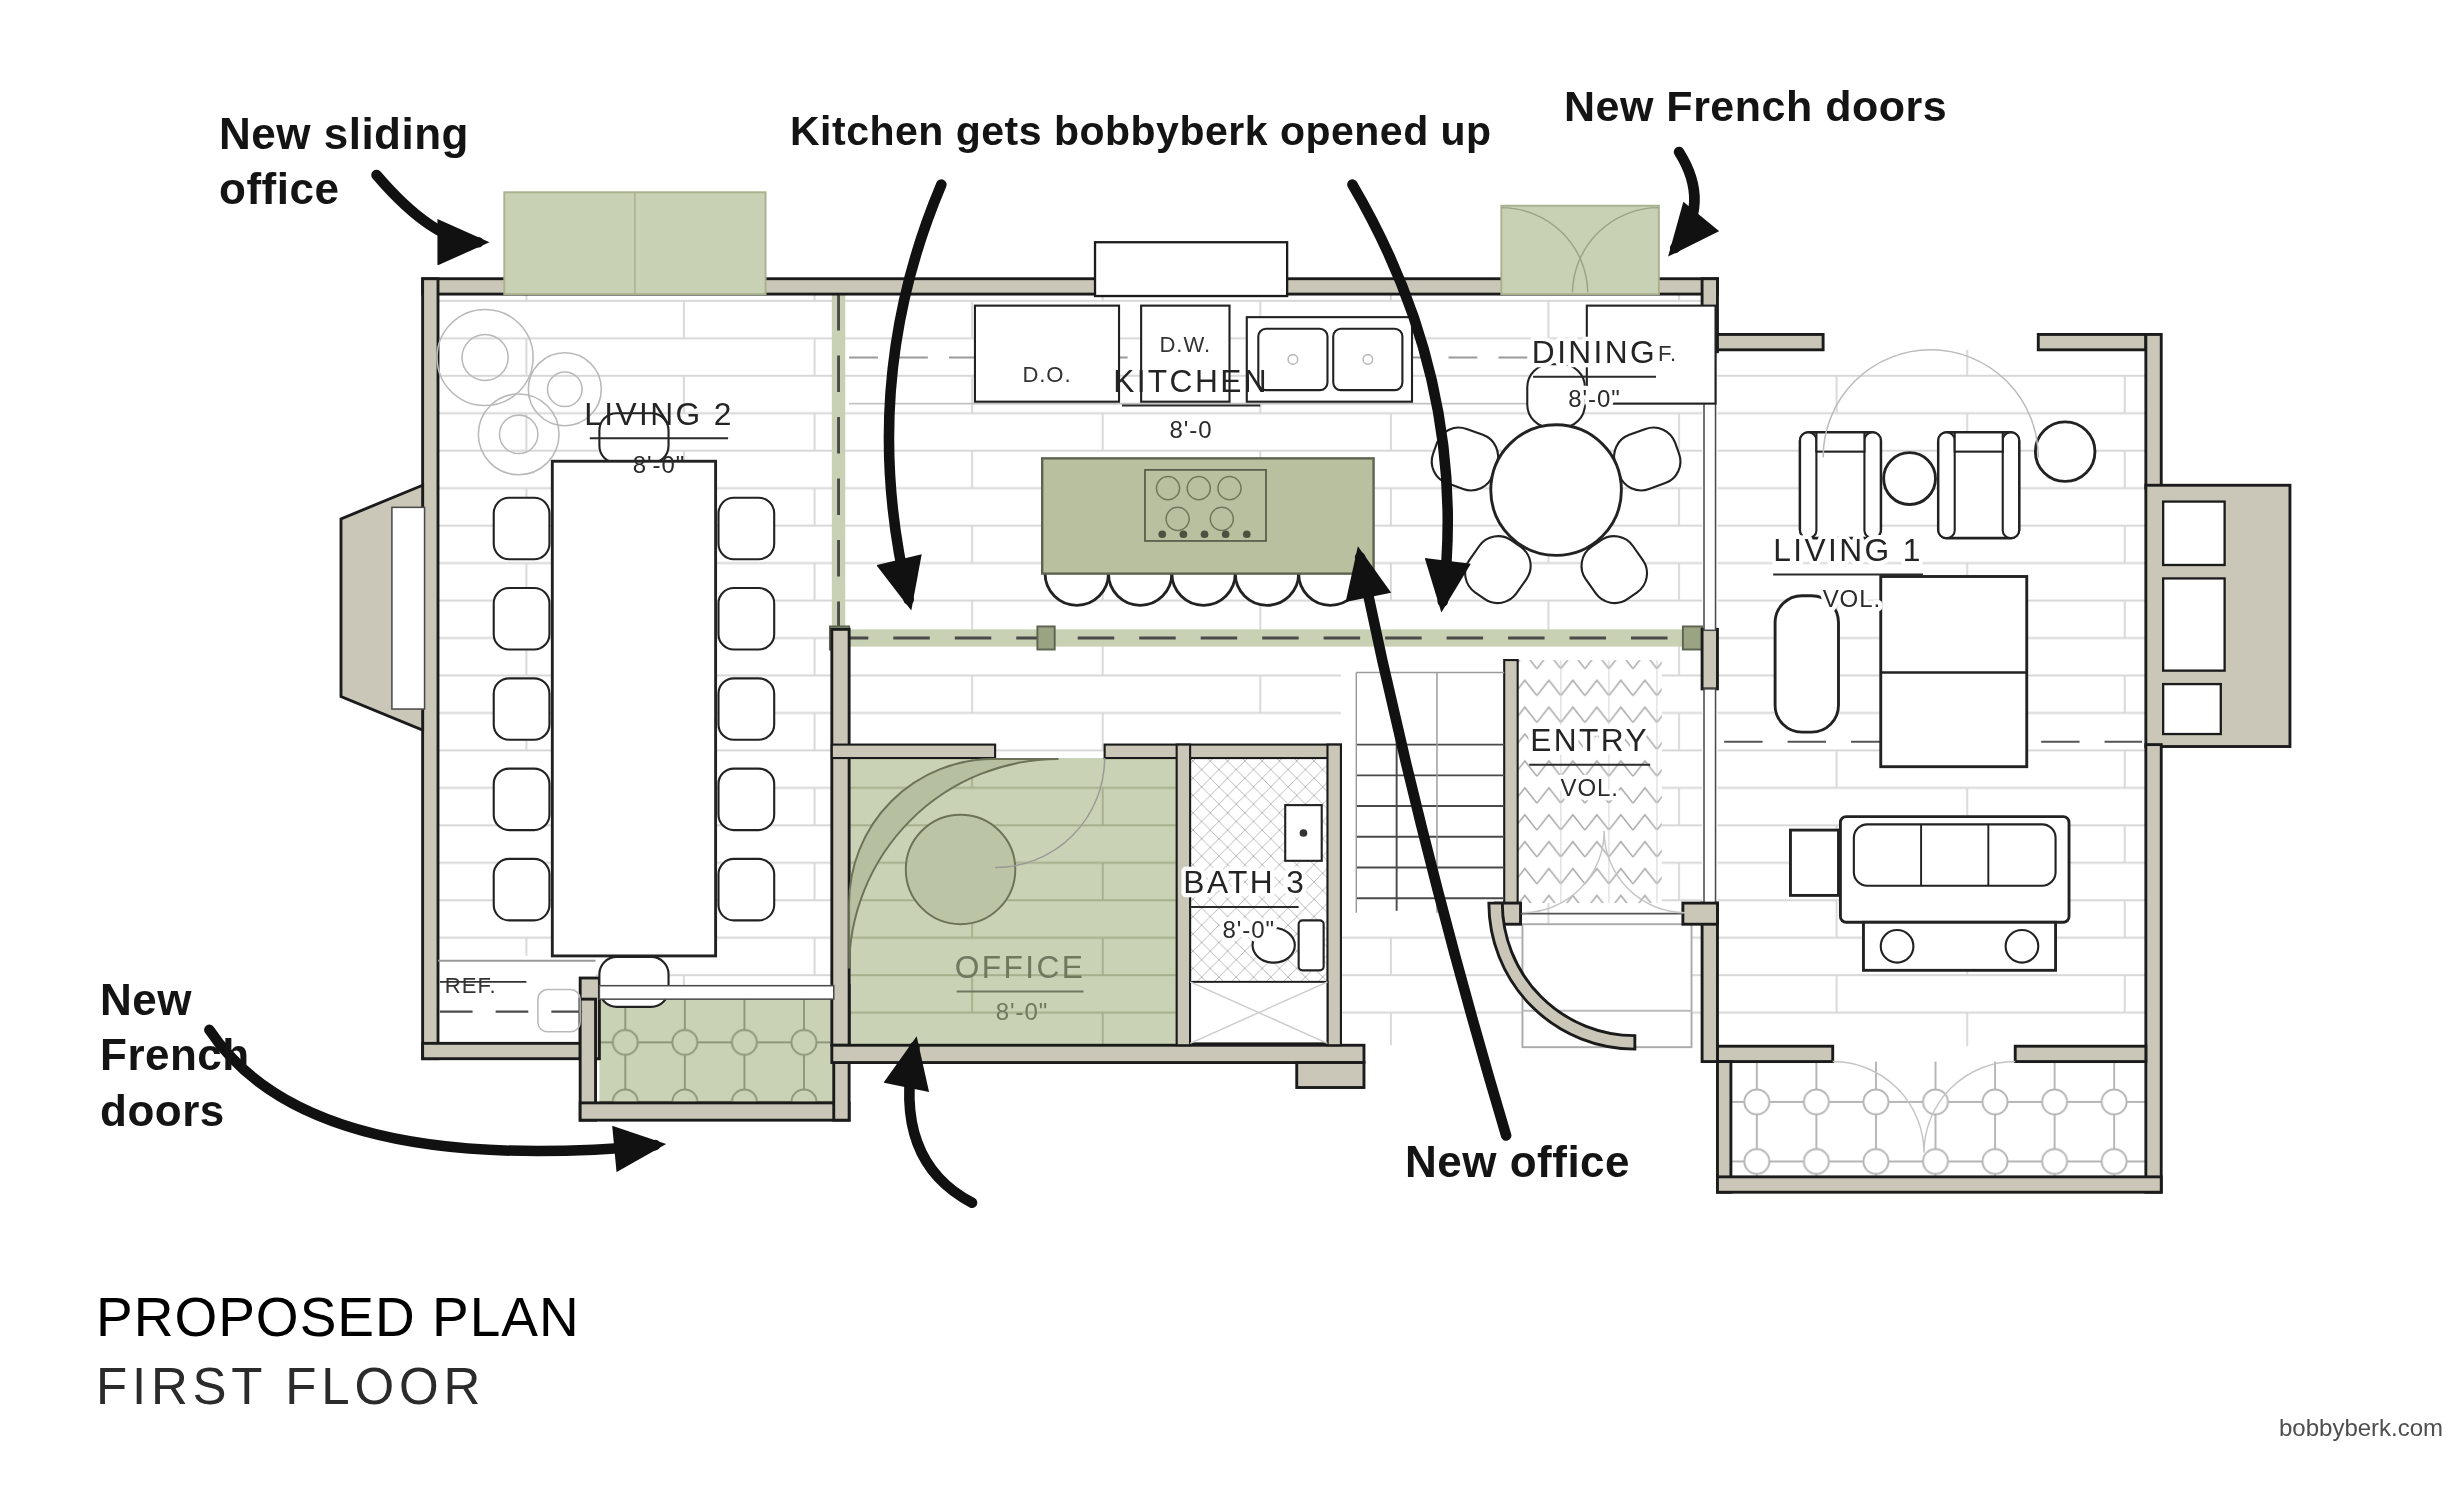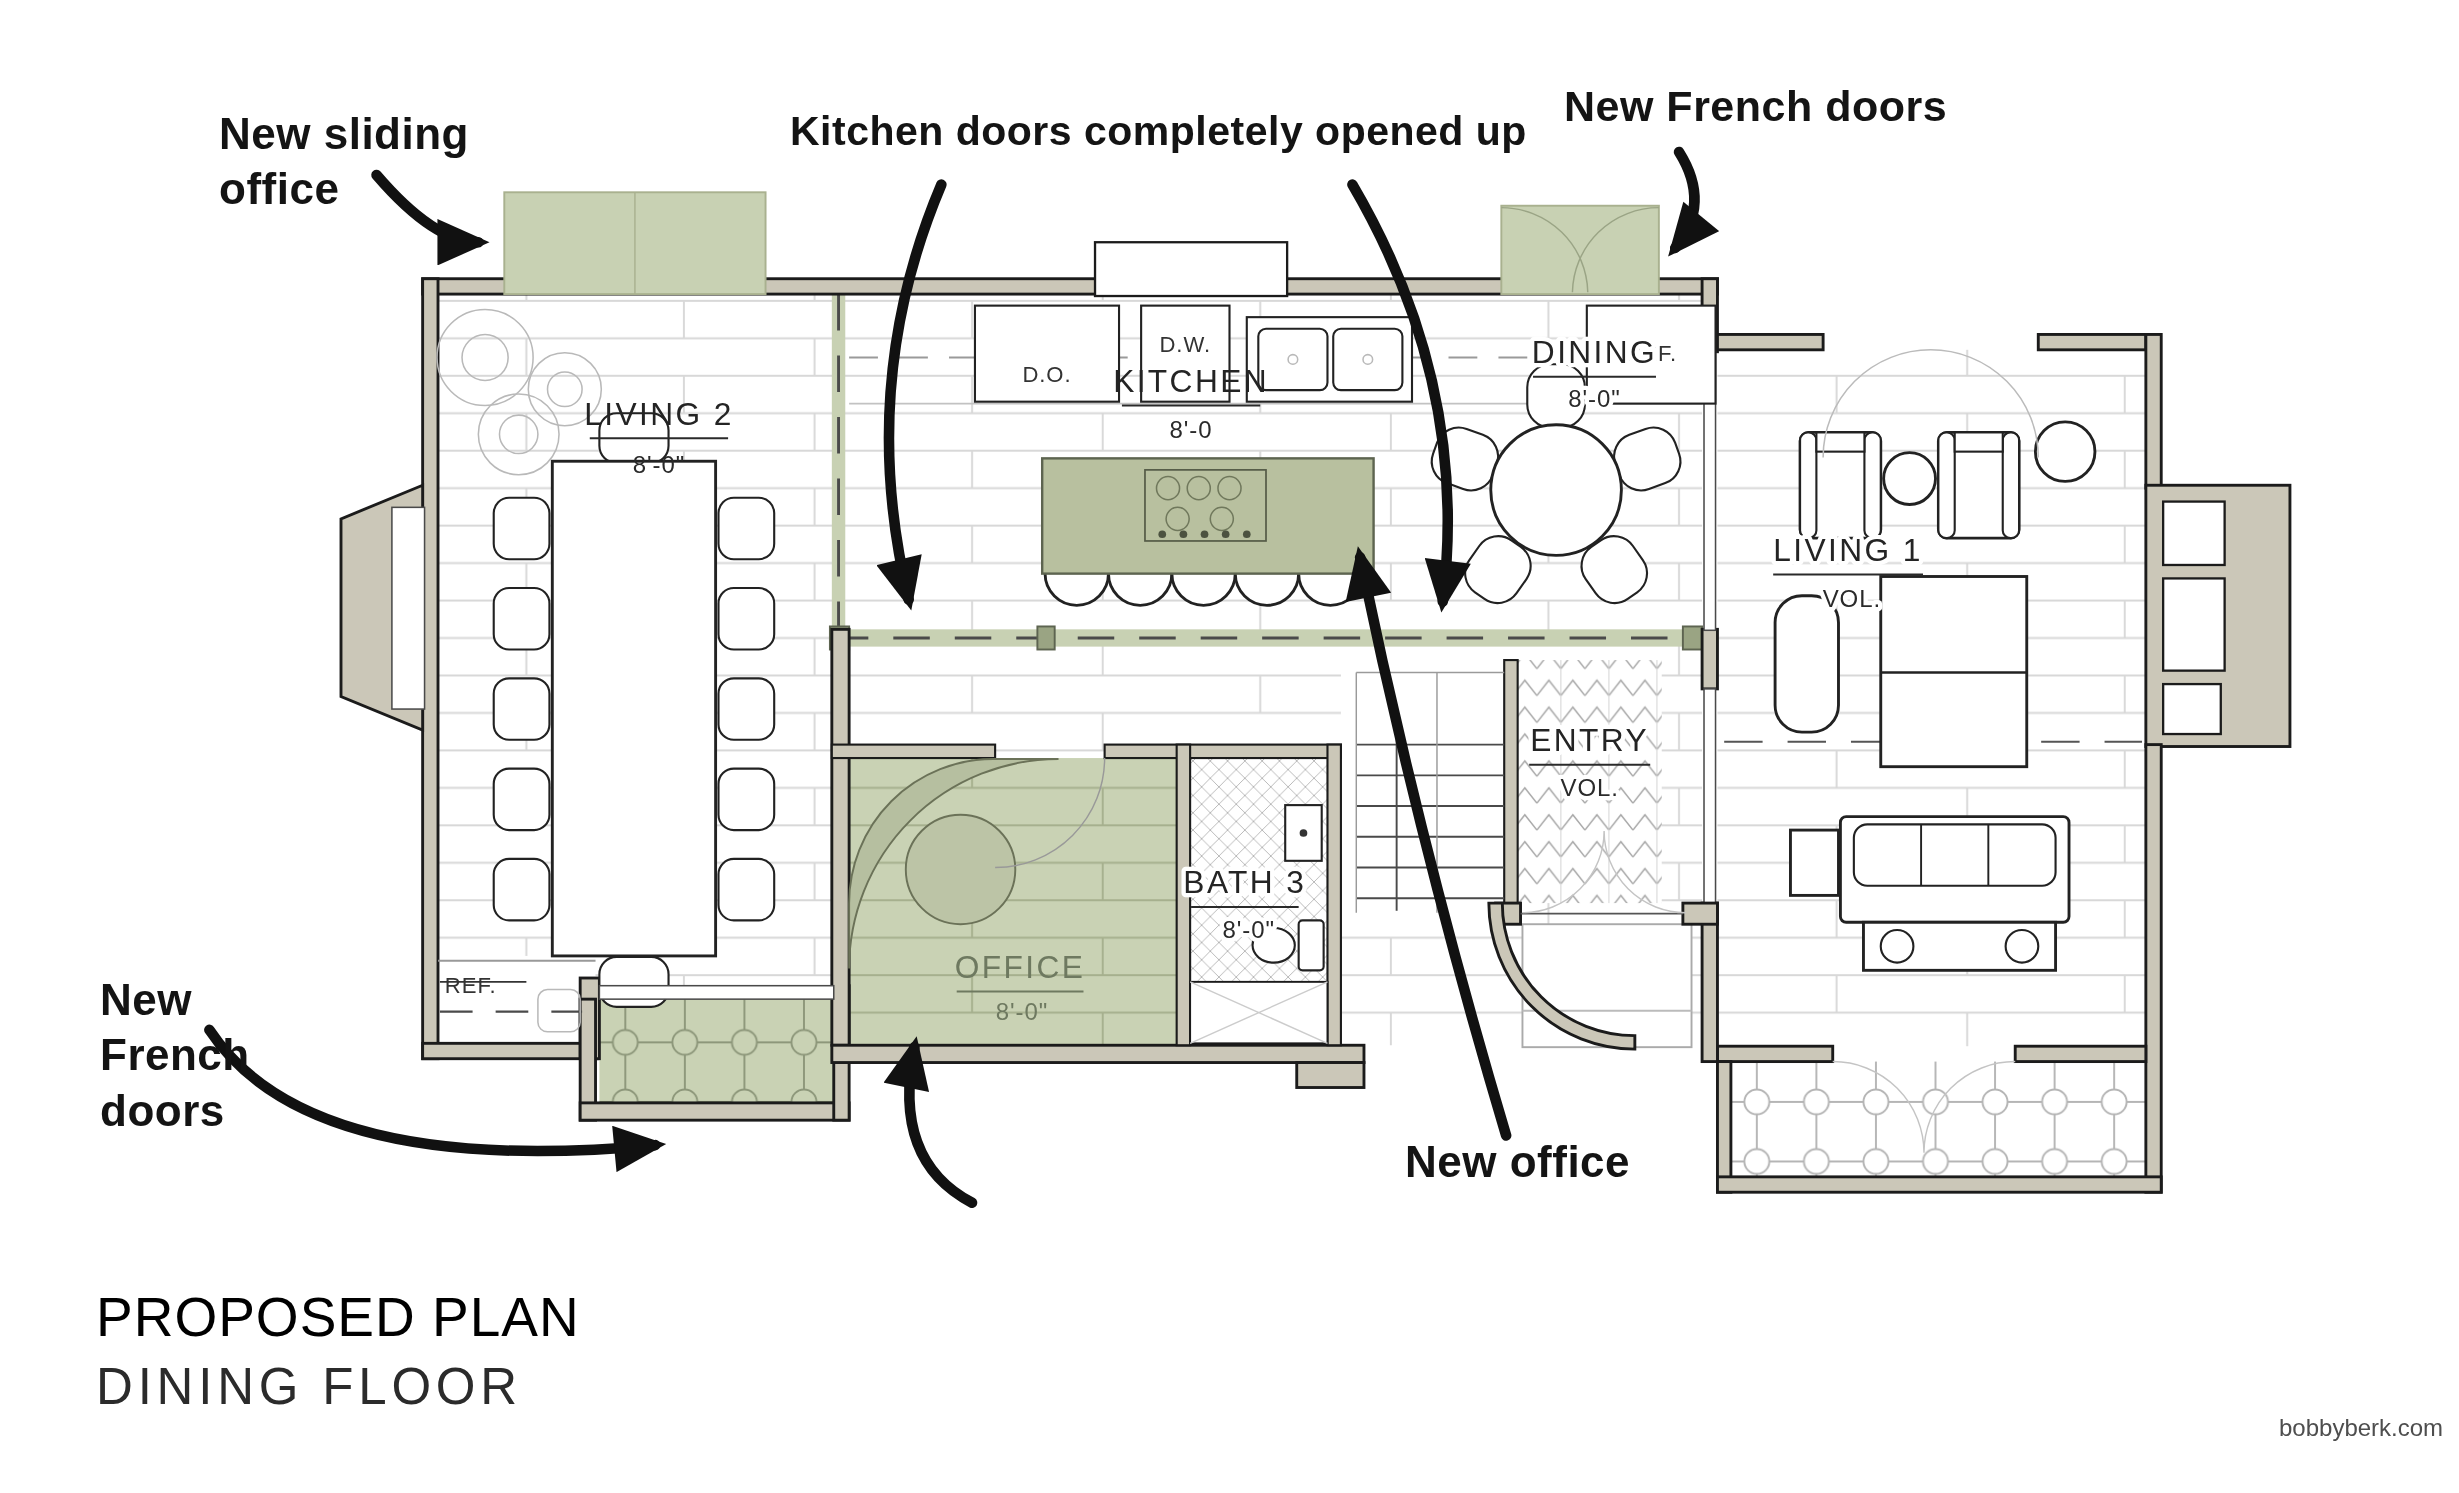--- a/index.html
+++ b/index.html
@@ -342,25 +342,25 @@
     <path class="anno-arrow" marker-end="url(#ah)" d="M980,192 Q892,400 946,624"></path>
     <path class="anno-arrow" marker-end="url(#ah)" d="M1408,192 Q1530,400 1502,626"></path>
     <path class="anno-arrow" marker-end="url(#ah)" d="M1748,158 Q1782,212 1744,258"></path>
     <path class="anno-arrow" marker-end="url(#ah)" d="M218,1072 Q320,1226 682,1192"></path>
     <path class="anno-arrow" marker-end="url(#ah)" d="M1012,1252 Q928,1208 952,1090"></path>
     <path class="anno-arrow" marker-end="url(#ah)" d="M1568,1182 Q1478,880 1416,580"></path>
   </g>
 </svg>
 
 <div class="anno" style="left:219px;top:106px;width:288px">New sliding office</div>
-<div class="anno nowrap" style="left:790px;top:106px;font-size:41px">Kitchen doors completely opened up</div>
+<div class="anno nowrap" style="left:790px;top:106px;font-size:41px">Kitchen gets bobbyberk opened up</div>
 <div class="anno nowrap" style="left:1564px;top:79px;font-size:43px">New French doors</div>
 <div class="anno" style="left:100px;top:972px;width:252px">New French doors</div>
 <div class="anno nowrap" style="left:1405px;top:1134px">New office</div>
 
 <div class="title-block">
   <div class="title-l1">PROPOSED PLAN</div>
-  <div class="title-l2">DINING FLOOR</div>
+  <div class="title-l2">FIRST FLOOR</div>
 </div>
 <div class="watermark">bobbyberk.com</div>
 
 </div>
 
 
 </body></html>

